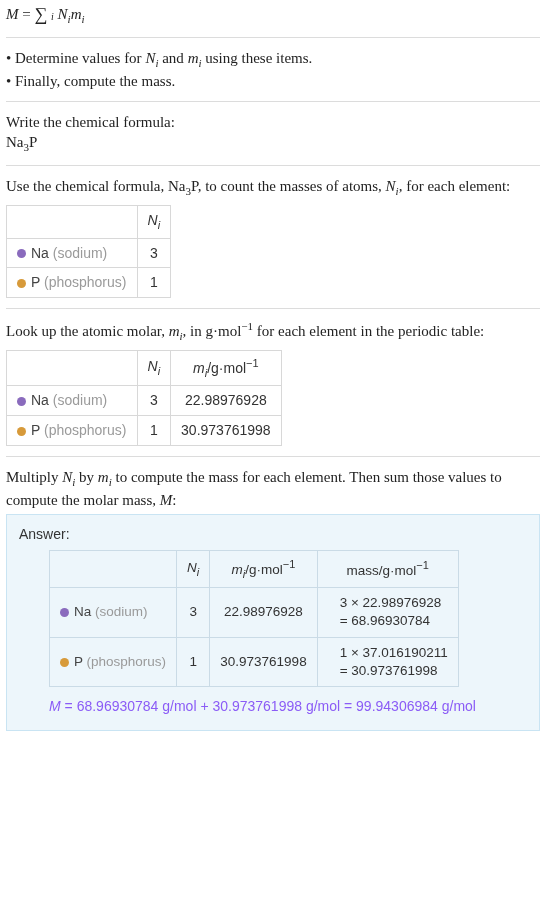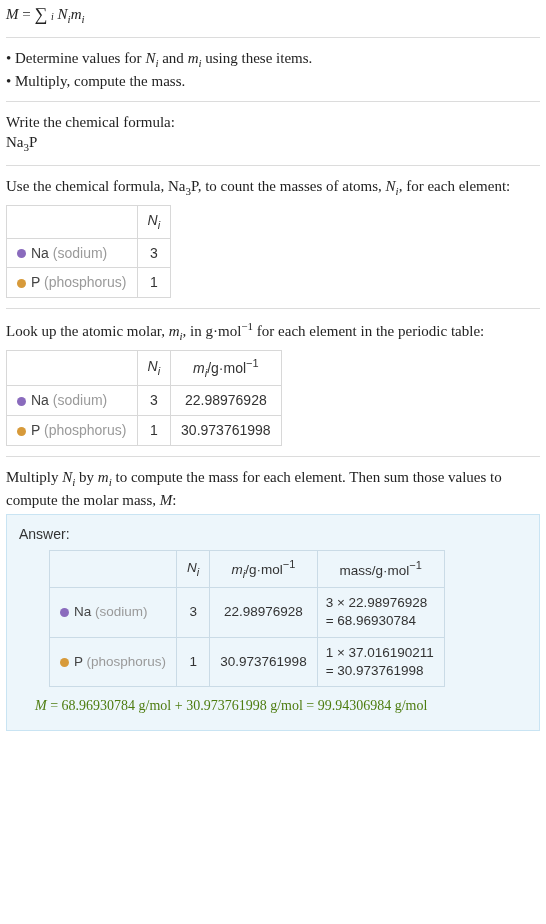--- a/index.html
+++ b/index.html
@@ -97,26 +97,26 @@
   table.answer td, table.answer th {
     border: 1px solid #cadbe6;
     padding: 6px 10px;
     font-family: Arial, sans-serif;
     font-size: 13.5px;
     text-align: center;
     font-weight: normal;
     color: #333;
   }
   table.answer td.el { text-align: left; }
-  table.answer td.mass { text-align: left; padding-left: 8px;}
+  table.answer td.mass { text-align: left; padding-left: 22px;}
   .final-line {
-    font-family: Liberation Serif, serif;
+    font-family: Liberation Sans, sans-serif;
     font-size: 14px;
-    margin-left: 16px;
-    color: #4d7c0f;
+    margin-left: 30px;
+    color: #8b5cf6;
   }
   .ital { font-style: italic; }
   .upright { font-style: normal; }
 </style>
 </head>
 <body>
 
 <div class="section">
   <div class="formula-line">
     <span class="ital">M</span>
@@ -127,21 +127,21 @@
     </span>
     <span class="ital"> N<sub>i</sub>m<sub>i</sub></span>
   </div>
 </div>
 <hr class="sep">
 
 <div class="section">
   <div>
     <span>• Determine values for </span><span class="ital">N<sub>i</sub></span><span> and </span><span class="ital">m<sub>i</sub></span><span> using these items.</span>
   </div>
-  <div>• Multiply, compute the mass.</div>
+  <div>• Finally, compute the mass.</div>
 </div>
 <hr class="sep">
 
 <div class="section">
   <div>Write the chemical formula:</div>
   <div>Na<sub>3</sub>P</div>
 </div>
 <hr class="sep">
 
 <div class="section">

